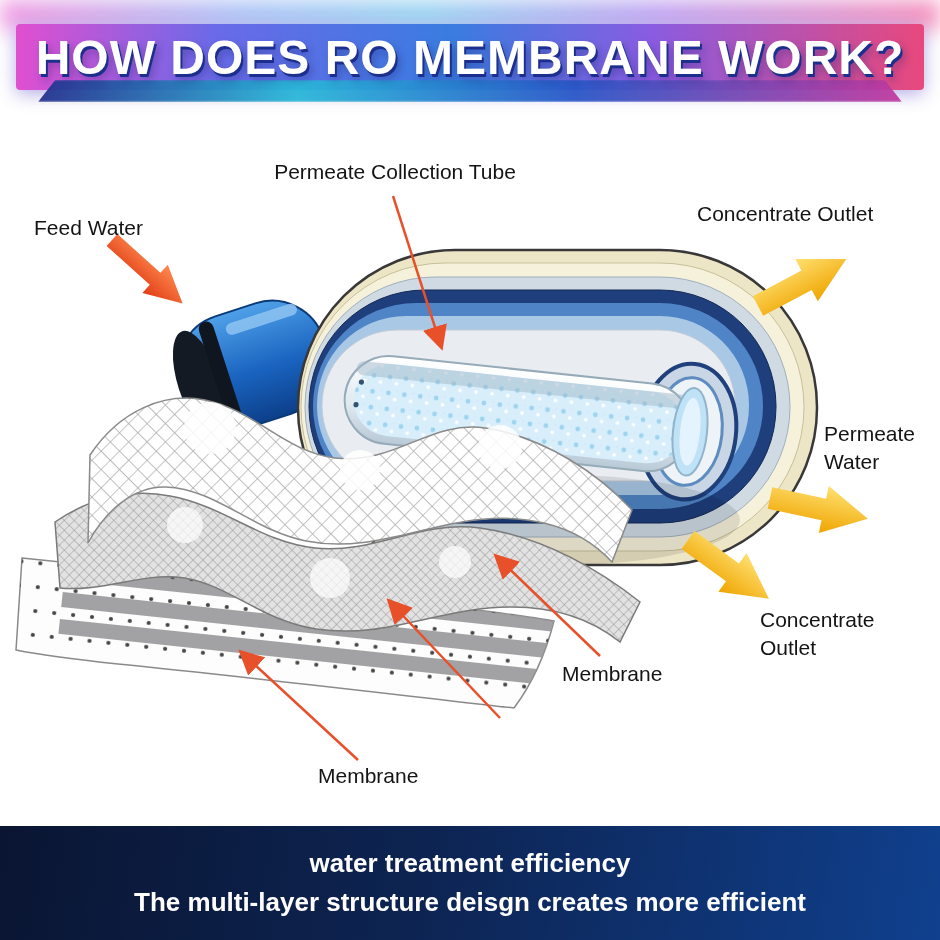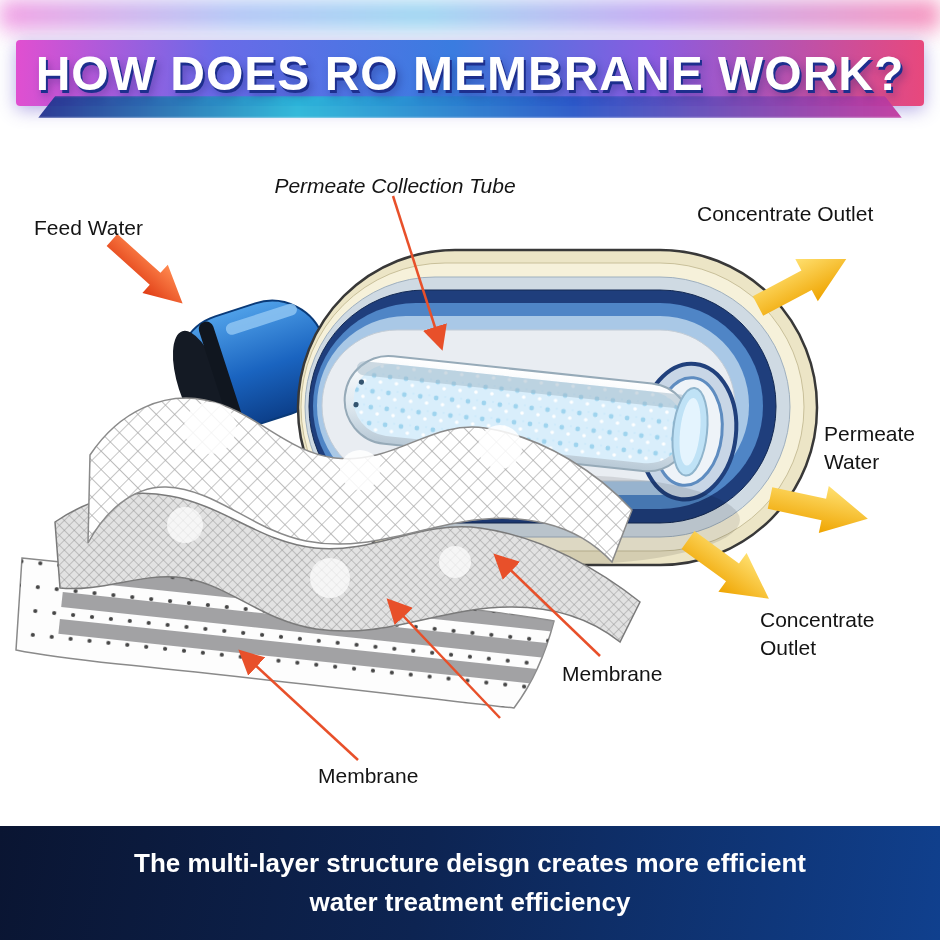--- a/index.html
+++ b/index.html
@@ -11,21 +11,20 @@
   .top-glow {
     position:absolute; top:0; left:0; right:0; height:30px; z-index:1;
     background:linear-gradient(90deg,#e85ad0 0%,#7a9cf0 25%,#58b8e8 45%,#9a6ae8 70%,#f04890 100%);
     filter:blur(10px); opacity:.6;
   }
   .banner {
     position:absolute; left:16px; right:16px; top:24px; height:66px; z-index:5;
     background:linear-gradient(92deg,#e14fd0 0%,#6a6ae8 22%,#3a7ce0 48%,#8a5ce0 70%,#e8487c 100%);
     border-radius:4px; display:flex; align-items:center; justify-content:center;
     box-shadow:0 4px 18px rgba(90,70,200,.45);
-    margin-top:16px;
   }
   .banner::after {
     content:""; position:absolute; left:22px; right:22px; bottom:-12px; height:22px; z-index:-1;
     background:linear-gradient(90deg,#24318f 0%,#2bb8d8 30%,#2a58c8 62%,#c23aa0 100%);
     clip-path:polygon(2% 0,98% 0,100% 100%,0 100%); filter:blur(1px); opacity:.95;
   }
   .banner h1 {
     margin:0; color:#ffffff; font-size:48px; font-weight:900; letter-spacing:1px;
     white-space:nowrap;
     text-shadow:2px 3px 0 #1d2f8e, 4px 6px 8px rgba(20,30,100,.35);
@@ -174,33 +173,33 @@
     </g>
 
     <g stroke="#e8502a" stroke-width="2.5" fill="none">
       <path d="M393 196 L441 346" marker-end="url(#lead)"></path>
       <path d="M600 656 L497 557" marker-end="url(#lead)"></path>
       <path d="M500 718 L390 602" marker-end="url(#lead)"></path>
       <path d="M358 760 L242 653" marker-end="url(#lead)"></path>
     </g>
   </svg>
 
-  <div class="lbl center" style="left:250px; top:172px; width:290px;font-style:italic;">Permeate Collection Tube</div>
+  <div class="lbl center" style="left:250px; top:158px; width:290px;">Permeate Collection Tube</div>
 
   <div class="lbl" style="left:34px; top:214px;">Feed Water</div>
 
   <div class="lbl" style="left:697px; top:200px;">Concentrate Outlet</div>
 
   <div class="lbl" style="left:824px; top:420px; width:100px;">Permeate Water</div>
 
   <div class="lbl" style="left:760px; top:606px; width:150px;">Concentrate Outlet</div>
 
   <div class="lbl" style="left:562px; top:660px;">Membrane</div>
 
 
   <div class="lbl" style="left:318px; top:762px;">Membrane</div>
 
   <div class="footer">
+    <div class="txt">water treatment efficiency</div>
     <div class="txt">The multi-layer structure deisgn creates more efficient</div>
-    <div class="txt">water treatment efficiency</div>
   </div>
 
 </div>
 
 </body></html>

